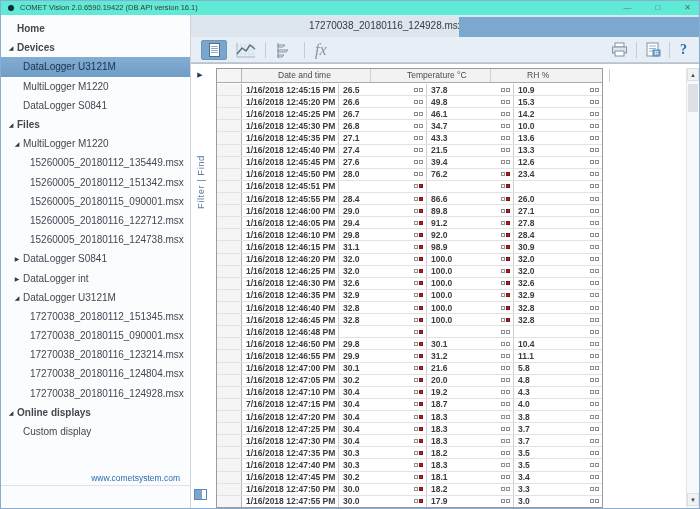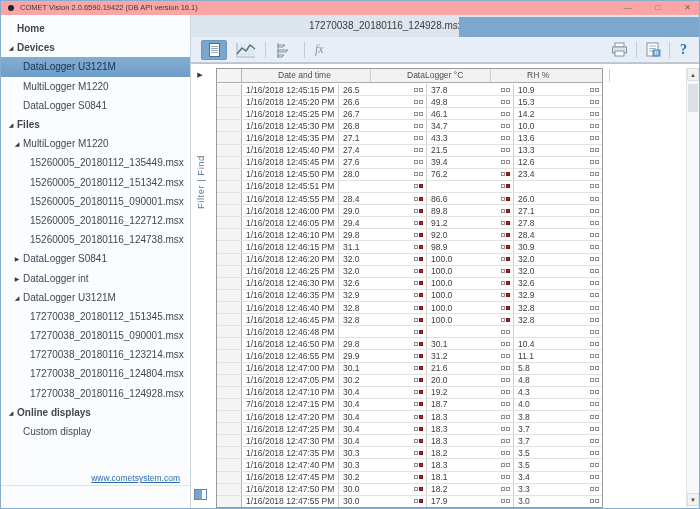--- a/index.html
+++ b/index.html
@@ -3,71 +3,71 @@
 <meta charset="utf-8">
 <style>
   * { margin:0; padding:0; box-sizing:border-box; }
   html,body { width:700px; height:509px; }
   body {
     font-family:"Liberation Sans","DejaVu Sans",sans-serif;
     position:relative; width:700px; height:509px; overflow:hidden;
     background:#fff; border:1px solid #86aed3;
   }
   
-  .titlebar { position:absolute; left:0; top:0; right:0; height:18px; background:#fca5a5; }
+  .titlebar { position:absolute; left:0; top:0; right:0; height:18px; background:#5eead4; }
   .app-dot { position:absolute; left:7px; top:4px; width:6px; height:6px; border-radius:50%; background:#16243d; }
   .title-text { position:absolute; left:19px; top:2px; font-size:7.5px; color:#3a3a3a; white-space:nowrap; }
   .win-controls { position:absolute; right:8px; top:0; height:14px; display:flex; gap:24px; align-items:center; }
   .win-controls span { font-size:8px; color:#666; line-height:14px; cursor:default; }
   
   .sidebar { position:absolute; left:0; top:14px; width:190px; bottom:0; background:#fbfcfd; border-right:1px solid #ccd4dc; }
   .tree { position:absolute; left:0; top:4px; right:0; }
   .s-item { height:19.2px; display:flex; align-items:center; font-size:10px; color:#3f4854; white-space:nowrap; }
   .s-item .tri { width:12px; flex:0 0 12px; text-align:center; font-size:6px; color:#33373e; }
   .s-item.lvl0 { font-weight:bold; color:#43474f; }
   .s-item.lvl0 .tri { margin-left:4px; }
   .s-item.lvl1 { margin-left:10px; }
   .s-item.lvl2 { margin-left:17px; }
   .s-item.sel { background:linear-gradient(#84add2,#6f9dc6); color:#173350; margin-left:0; padding-left:10px; }
-  .side-link { position:absolute; right:10px; top:458px; font-size:8.5px; color:#2b6cb0; text-decoration:underline; }
+  .side-link { position:absolute; right:10px; top:458px; font-size:8.5px; color:#2b6cb0; }
   .side-divider { position:absolute; left:0; right:0; bottom:22px; border-top:1px solid #dfe3e8; }
   
   .tabbar { position:absolute; left:190px; top:14px; right:0; height:22px; background:#dde5ee; }
   .tab-device { position:absolute; left:6px; top:2px; height:17px; line-height:16px; padding:0 14px;
     background:linear-gradient(#8fb3d6,#6f9cc6); border:1px solid #5d87b0; border-radius:6px;
     font-size:10px; color:#1d3a57;margin-top:36px; }
   .tab-file { position:absolute; left:110px; top:2px; height:18px; line-height:18px; padding:0 8px;
     font-size:10px; color:#3a3a3a; display:flex; align-items:center; }
   .tab-close { margin-left:14px; font-size:9px; color:#555; }
   .tab-filler { position:absolute; left:268px; top:2px; right:0; bottom:0; background:#7ca7cf; }
   
   .toolbar { position:absolute; left:190px; top:36px; right:0; height:26px; background:#e7eef5; border-bottom:1px solid #c2ccd6; }
   .tools-left { position:absolute; left:10px; top:0; height:25px; display:flex; align-items:center; gap:6px; }
   .tools-right { position:absolute; right:10px; top:0; height:25px; display:flex; align-items:center; gap:8px; }
   .tb-sep { width:1px; height:16px; background:#c3cdd8; }
   .tb-btn { width:26px; height:20px; display:flex; align-items:center; justify-content:center; border-radius:2px; }
   .tb-btn.active { background:#7aa6ce; border:1px solid #6b96bd; }
   .doc-glyph { width:11px; height:14px; background:#fff; border:1px solid #4a6f93; padding:2px 1px;
     display:flex; flex-direction:column; justify-content:space-between; }
   .doc-glyph i { display:block; height:1px; background:#8fa6bd; }
-  .fx { font-family:"Liberation Serif","DejaVu Serif",serif; font-style:italic; font-size:12px; color:#8a94a0; padding:0 4px; }
+  .fx { font-family:"Liberation Serif","DejaVu Serif",serif; font-style:italic; font-size:16px; color:#8a94a0; padding:0 4px; }
   .help-q { font-family:"Liberation Serif","DejaVu Serif",serif; font-weight:bold; font-size:14px; color:#2e6db4; padding:0 2px; }
   
   .content { position:absolute; left:190px; top:62px; right:0; bottom:0; background:#fff; border-top:1px solid #b8c4d0; }
   .find-strip { position:absolute; left:0; top:0; width:18px; bottom:0; }
   .strip-arrow { display:block; text-align:center; font-size:7px; color:#1d3a57; margin-top:7px; }
   .vlabel { margin-top:10px; height:120px; display:flex; justify-content:center; }
   .vlabel span { writing-mode:vertical-rl; transform:rotate(180deg); font-size:9.5px; color:#5a7aa0; letter-spacing:0.5px; }
   .corner-btn { position:absolute; left:3px; bottom:8px; width:13px; height:11px; border:1px solid #5d87b0;
     background:linear-gradient(to right,#7aa6ce 60%, #fff 60%); }
   
   .grid { position:absolute; left:25px; top:4px; width:387px; bottom:0; border:1px solid #9b9b9b; background:#fff; }
   .ghead { position:absolute; left:0; right:0; top:0; height:14px; display:flex; background:#f2f2f2; border-bottom:1px solid #ababab;gap:32px; }
   .ghead .cell { font-size:8.5px; color:#4c4c4c; line-height:13px; padding-left:4px; }
-  .gbody { position:absolute; left:0; right:0; top:15px; bottom:0; display:flex; flex-direction:column; }
+  .gbody { position:absolute; left:0; right:0; top:15px; bottom:0; display:flex; flex-direction:column;font-weight:bold; }
   .trow { flex:1; display:flex; border-bottom:1px solid #e2e2e2; }
   .trow:last-child { border-bottom:none; }
   .cell { border-right:1px solid #cfcfcf; overflow:hidden; position:relative; }
   .c0 { width:25px; flex:0 0 25px; background:#f5f5f5; border-right:1px solid #b5b5b5; }
   .c1 { width:97px; flex:0 0 97px; }
   .c2 { width:88px; flex:0 0 88px; }
   .c3 { width:87px; flex:0 0 87px; }
   .c4 { flex:1; border-right:none; }
   .trow .cell { font-size:8.5px; color:#3c3c3c; display:flex; align-items:center; }
   .trow .c1, .trow .v { padding-left:4px; white-space:nowrap; }
@@ -256,21 +256,21 @@
         <span>Find</span>
       </span>
     </div>
     <div class="corner-btn"></div>
   </div>
 
   <div class="grid">
     <div class="ghead">
         <div class="cell c0"></div>
         <div class="cell c1">Date and time</div>
-        <div class="cell c2">DataLogger °C</div>
+        <div class="cell c2">Temperature °C</div>
         <div class="cell c3">RH %</div>
         <div class="cell c4">DewPoint °C</div>
       </div>
     <div class="gbody">
         <div class="trow">
           <div class="cell c0"></div>
           <div class="cell c1">1/16/2018 12:45:15 PM</div>
           <div class="cell c2">
             <span class="v">26.5</span>
             <span class="inds">

